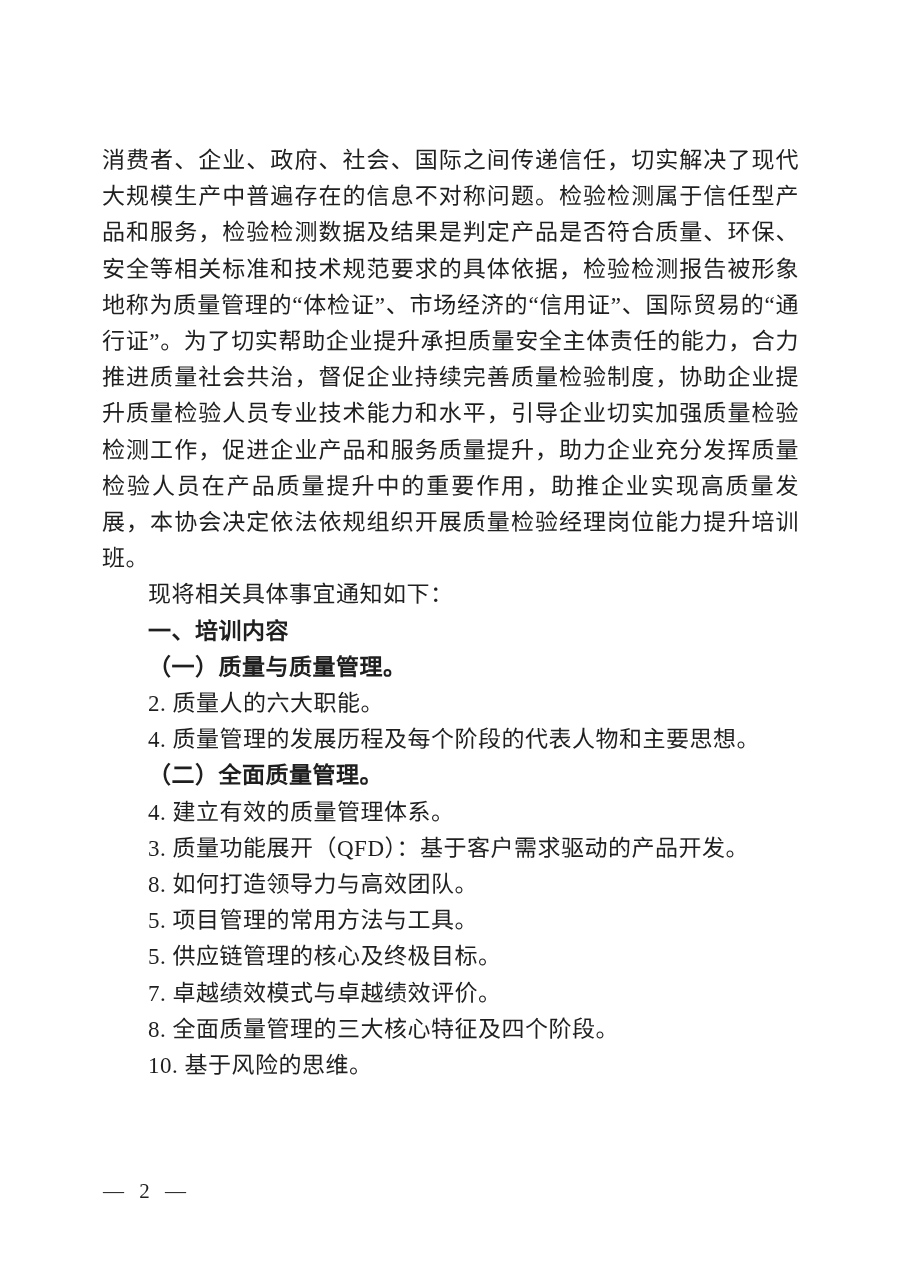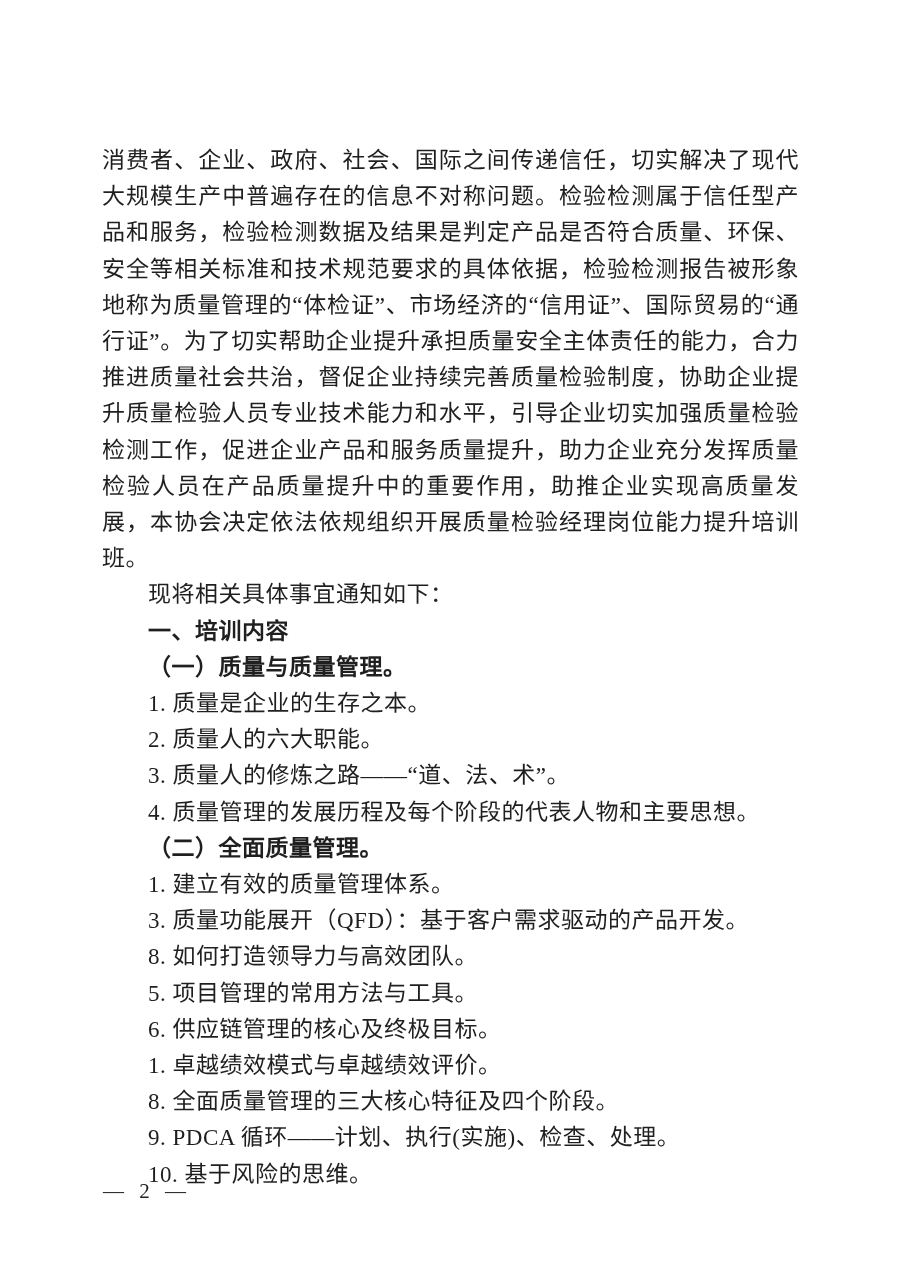--- a/index.html
+++ b/index.html
@@ -62,33 +62,30 @@
   <div class="content">
 
     <p class="par-first">消费者、企业、政府、社会、国际之间传递信任，切实解决了现代大规模生产中普遍存在的信息不对称问题。检验检测属于信任型产品和服务，检验检测数据及结果是判定产品是否符合质量、环保、安全等相关标准和技术规范要求的具体依据，检验检测报告被形象地称为质量管理的“体检证”、市场经济的“信用证”、国际贸易的“通行证”。为了切实帮助企业提升承担质量安全主体责任的能力，合力推进质量社会共治，督促企业持续完善质量检验制度，协助企业提升质量检验人员专业技术能力和水平，引导企业切实加强质量检验检测工作，促进企业产品和服务质量提升，助力企业充分发挥质量检验人员在产品质量提升中的重要作用，助推企业实现高质量发展，本协会决定依法依规组织开展质量检验经理岗位能力提升培训班。</p>
 
     <p class="indent list-line">现将相关具体事宜通知如下：</p>
 
     <p class="indent heading">一、培训内容</p>
 
     <p class="indent heading">（一）质量与质量管理。</p>
 
-    <p class="indent list-line">1. 质量是企业的生存之本。</p>
     <p class="indent list-line">2. 质量人的六大职能。</p>
-    <p class="indent list-line">3. 质量人的修炼之路——“道、法、术”。</p>
     <p class="indent list-line">4. 质量管理的发展历程及每个阶段的代表人物和主要思想。</p>
 
     <p class="indent heading">（二）全面质量管理。</p>
 
-    <p class="indent list-line">1. 建立有效的质量管理体系。</p>
+    <p class="indent list-line">4. 建立有效的质量管理体系。</p>
     <p class="indent list-line">3. 质量功能展开（QFD）：基于客户需求驱动的产品开发。</p>
     <p class="indent list-line">8. 如何打造领导力与高效团队。</p>
     <p class="indent list-line">5. 项目管理的常用方法与工具。</p>
-    <p class="indent list-line">6. 供应链管理的核心及终极目标。</p>
-    <p class="indent list-line">1. 卓越绩效模式与卓越绩效评价。</p>
+    <p class="indent list-line">5. 供应链管理的核心及终极目标。</p>
+    <p class="indent list-line">7. 卓越绩效模式与卓越绩效评价。</p>
     <p class="indent list-line">8. 全面质量管理的三大核心特征及四个阶段。</p>
-    <p class="indent list-line">9. PDCA 循环——计划、执行(实施)、检查、处理。</p>
     <p class="indent list-line">10. 基于风险的思维。</p>
 
   </div>
 
   <div class="page-number">— 2 —</div>
 </div>
 
 </body></html>

